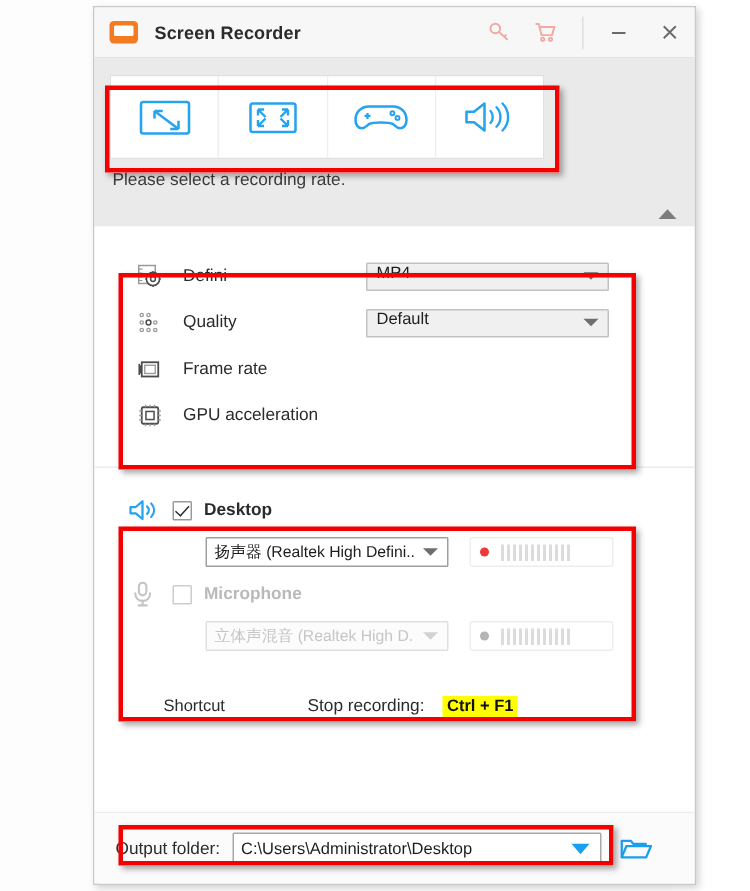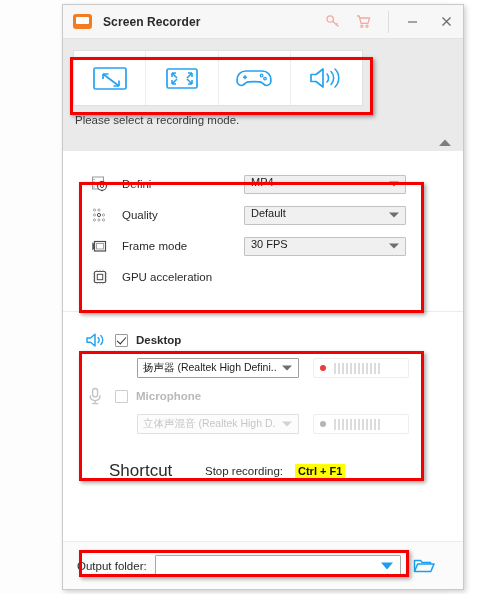--- a/index.html
+++ b/index.html
@@ -321,21 +321,21 @@
 
   
   .shortcut {
     display: flex;
     align-items: center;
     padding-left: 46px;
     height: 26px;
     margin-top: 14px;
   }
   .sc-label {
-    font-size: 17px;
+    font-size: 11px;
     color: #2b2b2b;
     width: 96px;
   }
   .sc-action {
     font-size: 11.5px;
     color: #2b2b2b;
     margin-right: 12px;
   }
   .sc-key {
     font-size: 11px;
@@ -490,21 +490,21 @@
               <path d="M22 11 C24 13 24 17 22 19" fill="none" stroke="#26a3ef" stroke-width="1.6" stroke-linecap="round"></path>
               <path d="M26 8.5 C29.5 12 29.5 18 26 21.5" fill="none" stroke="#26a3ef" stroke-width="1.6" stroke-linecap="round"></path>
               <path d="M30 6 C35 11 35 19 30 24" fill="none" stroke="#26a3ef" stroke-width="1.6" stroke-linecap="round"></path>
             </svg>
           </span>
         </div>
 
       </div>
 
 
-      <div class="hint">Please select a recording mode.</div>
+      <div class="hint">Please select a recording rate.</div>
 
       <div class="collapse-arrow">
         <svg width="14" height="9" viewBox="0 0 14 9">
           <path d="M1 8 L7 1.5 L13 8 Z" fill="#7d7d7d"></path>
         </svg>
       </div>
     </div>
 
     <div class="body">
 
@@ -548,25 +548,21 @@
         </div>
 
         <div class="srow">
           <span class="sicon">
             <svg width="18" height="18" viewBox="0 0 18 18">
               <rect x="3.5" y="4.5" width="11" height="9.5" fill="none" stroke="#4c4c4c" stroke-width="1.2"></rect>
               <rect x="5.5" y="6.5" width="7" height="5.5" fill="none" stroke="#9a9a9a" stroke-width=".9"></rect>
               <path d="M1.8 5.5 V13 M2.6 6.5 V12" stroke="#4c4c4c" stroke-width="1"></path>
             </svg>
           </span>
-          <span class="slabel">Frame mode</span>
-          <div class="ddl">
-            <span class="ddl-text">30 FPS</span>
-            <span class="ddl-arrow"></span>
-          </div>
+          <span class="slabel">Frame rate</span>
         </div>
 
         <div class="srow">
           <span class="sicon">
             <svg width="18" height="18" viewBox="0 0 18 18">
               <rect x="3.5" y="3.5" width="11" height="11" rx="1" fill="none" stroke="#4c4c4c" stroke-width="1.2"></rect>
               <rect x="6.3" y="6.3" width="5.4" height="5.4" fill="none" stroke="#4c4c4c" stroke-width="1"></rect>
               <path d="M6 1.8 V3.5 M9 1.8 V3.5 M12 1.8 V3.5 M6 14.5 V16.2 M9 14.5 V16.2 M12 14.5 V16.2
                        M1.8 6 H3.5 M1.8 9 H3.5 M1.8 12 H3.5 M14.5 6 H16.2 M14.5 9 H16.2 M14.5 12 H16.2" stroke="#9a9a9a" stroke-width=".9"></path>
             </svg>
@@ -658,20 +654,21 @@
         <span class="sc-label">Shortcut</span>
         <span class="sc-action">Stop recording:</span>
         <span class="sc-key">Ctrl + F1</span>
       </div>
 
     </div>
 
     <div class="footer">
       <span class="of-label">Output folder:</span>
       <div class="of-ddl">
+        <span class="of-text">C:\Users\Administrator\Desktop</span>
         <span class="of-arrow"></span>
       </div>
       <span class="folder-btn">
         <svg width="22" height="19" viewBox="0 0 22 19">
           <path d="M1.5 15.5 V4.5 H7.5 L9.3 6.6 H17.5 V8" fill="none" stroke="#1a9ef0" stroke-width="1.5" stroke-linejoin="round"></path>
           <path d="M1.5 15.5 L4.6 8 H21 L17.8 15.5 Z" fill="none" stroke="#1a9ef0" stroke-width="1.5" stroke-linejoin="round"></path>
         </svg>
       </span>
     </div>
 

